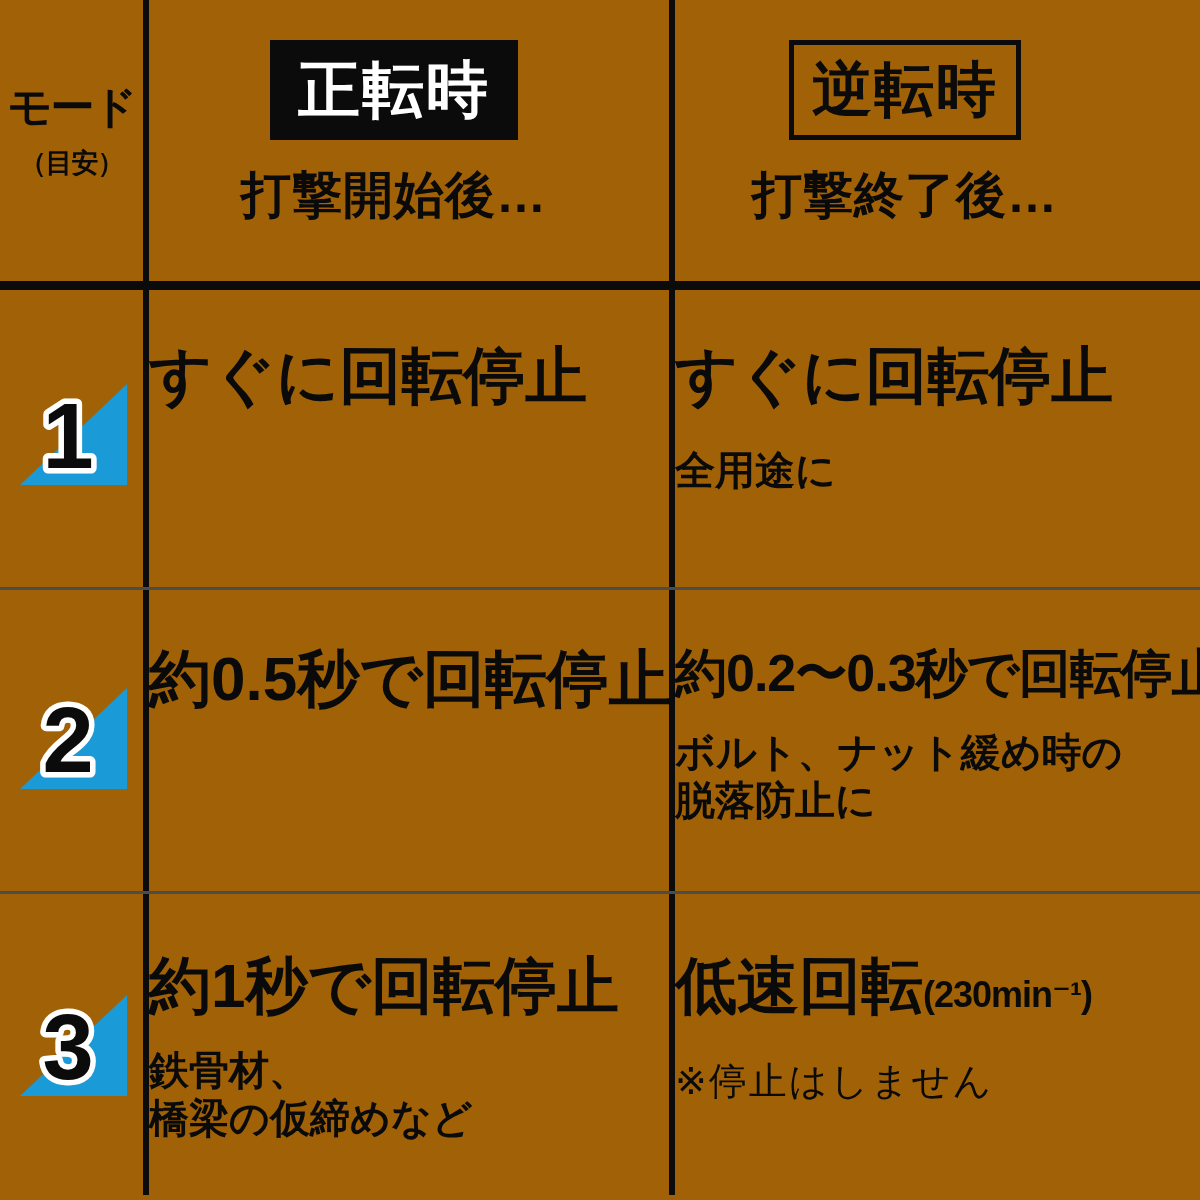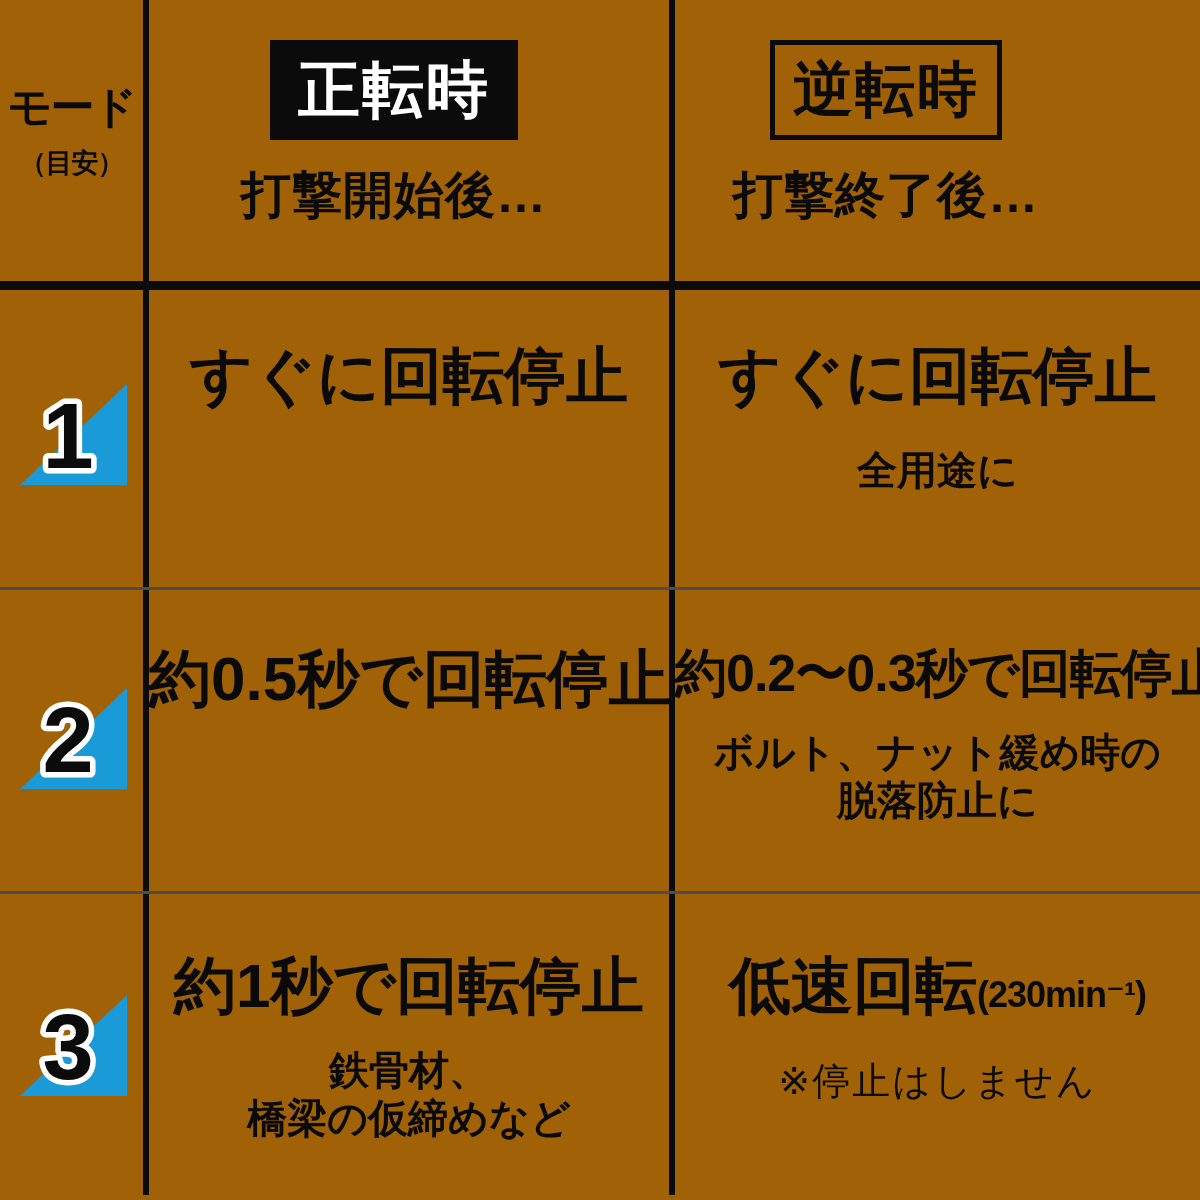--- a/index.html
+++ b/index.html
@@ -14,27 +14,27 @@
   .hsep{top:281px;height:9px;background:#0b0b0b;}
   .thin{height:3px;background:#4c4c4c;}
   .t1{top:587px;} .t2{top:891px;}
   
   .corner{position:absolute;left:0;top:84px;width:143px;text-align:center;line-height:1.05;}
   .mode-label{font-size:44px;font-weight:900;letter-spacing:-2px;}
   .mode-sub{font-size:27px;font-weight:700;margin-top:19px;letter-spacing:-1px;}
   
   .colhead{position:absolute;top:40px;display:flex;flex-direction:column;align-items:center;}
   .colhead.fwd{left:149px;width:490px;}
-  .colhead.rev{left:656px;width:460px;}
+  .colhead.rev{left:675px;width:460px;}
   .title-box{height:100px;display:flex;align-items:center;justify-content:center;box-sizing:border-box;white-space:nowrap;}
   .title-box.solid{background:#0b0b0b;color:#ffffff;font-size:62px;font-weight:900;padding:0 28px;letter-spacing:2px;}
   .title-box.outline{border:5px solid #0b0b0b;color:#0b0b0b;font-size:60px;font-weight:900;padding:0 18px;letter-spacing:2px;}
   .subtitle{margin-top:22px;font-size:50px;font-weight:900;letter-spacing:1px;white-space:nowrap;}
   
-  .cell{position:absolute;text-align:center;}
+  .cell{position:absolute;}
   .cell.fwd{left:149px;width:520px;}
   .cell.rev{left:675px;width:525px;}
   .row1{top:342px;} .row2{top:645px;} .row3{top:952px;}
   .main{font-size:62px;font-weight:900;line-height:1.1;white-space:nowrap;letter-spacing:0;}
   .main .paren{font-size:36px;letter-spacing:-1px;}
   .main.condensed{font-size:52px;letter-spacing:-1px;}
   .sub{font-size:40px;font-weight:800;line-height:1.2;margin-top:26px;}
   .sub.gap{margin-top:36px;}
   .note{font-size:38px;font-weight:500;margin-top:36px;letter-spacing:2px;}
   

